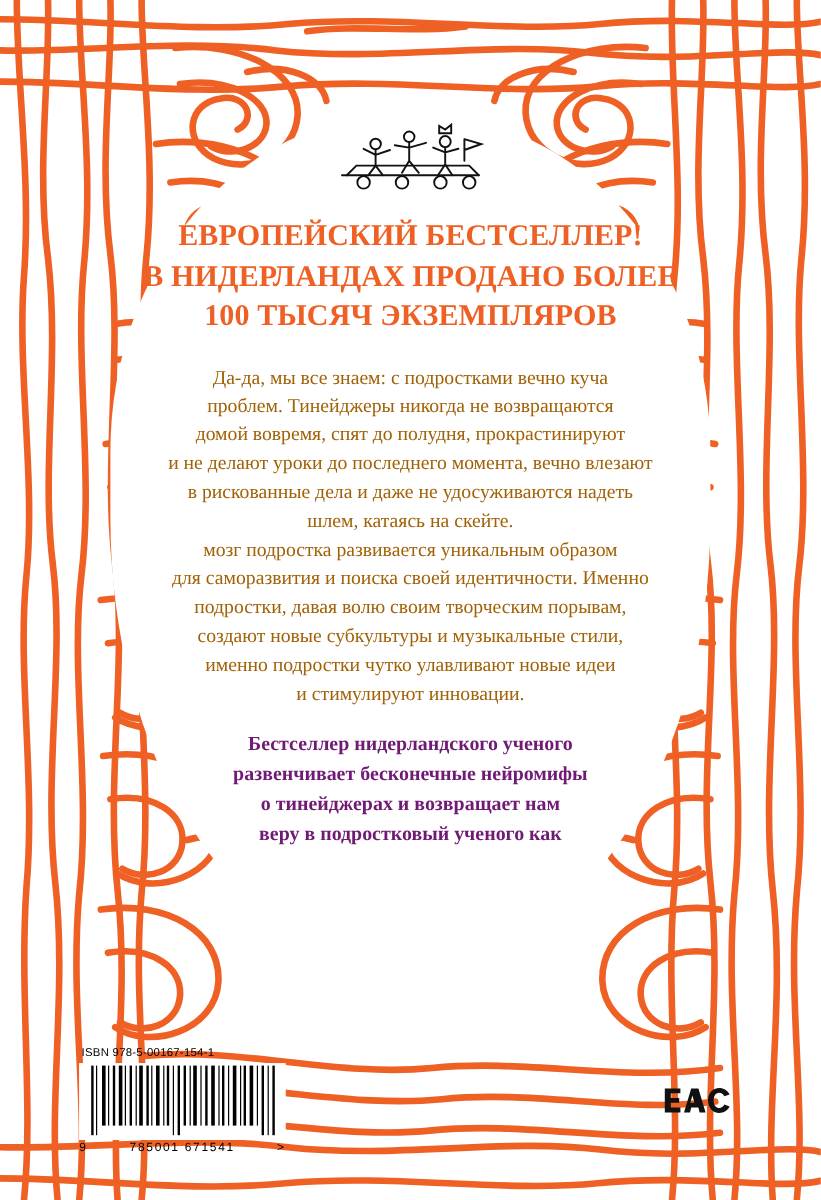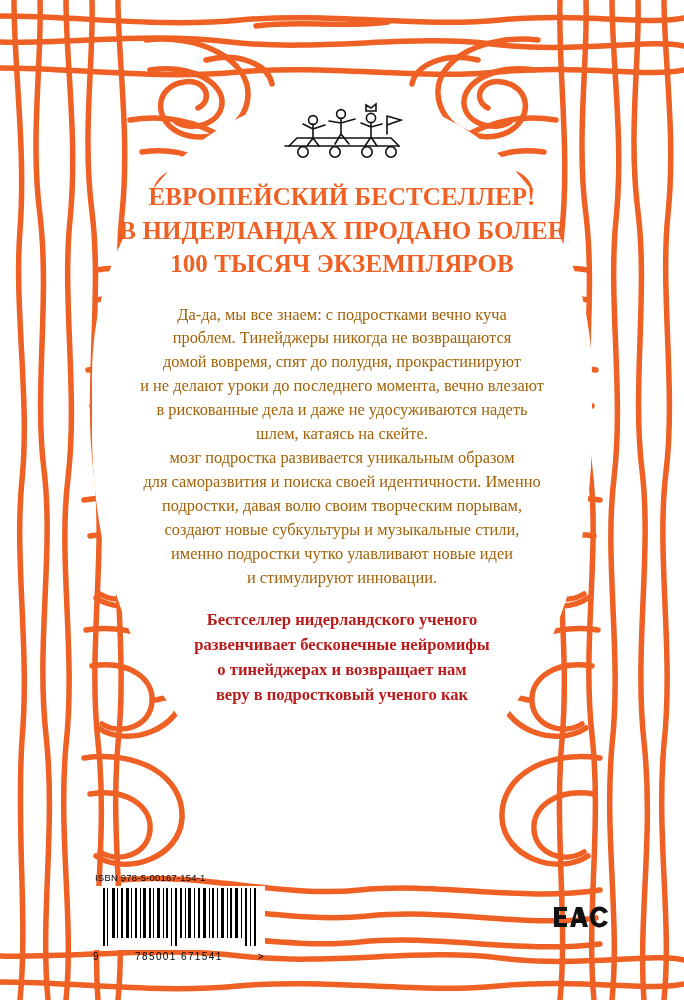--- a/index.html
+++ b/index.html
@@ -79,38 +79,37 @@
     color: #a16207;
     font-family: "Liberation Serif", serif;
     font-size: 16.4px;
     line-height: 1.46;
     margin: 0 0 16px 0;
     padding: 0 18px;
   }
   .body-copy .line { display: block; }
 
   .closing {
-    color: #b91c1c;
+    color: #701a75;
     font-family: "Liberation Serif", serif;
     font-weight: bold;
     font-size: 16.6px;
     line-height: 1.5;
     margin: 18px 0 0 0;
     padding: 0 24px;
   }
   .closing .line { display: block; }
 
   
   .isbn-block {
     position: absolute;
     left: 66px;
     bottom: 38px;
     z-index: 3;
     width: 180px;
-    margin-left: 27px;
   }
   .isbn-text {
     font-family: "Liberation Sans", sans-serif;
     font-size: 9.5px;
     color: #000;
     margin: 0 0 3px 2px;
     letter-spacing: 0.2px;
   }
   .barcode {
     width: 172px;

